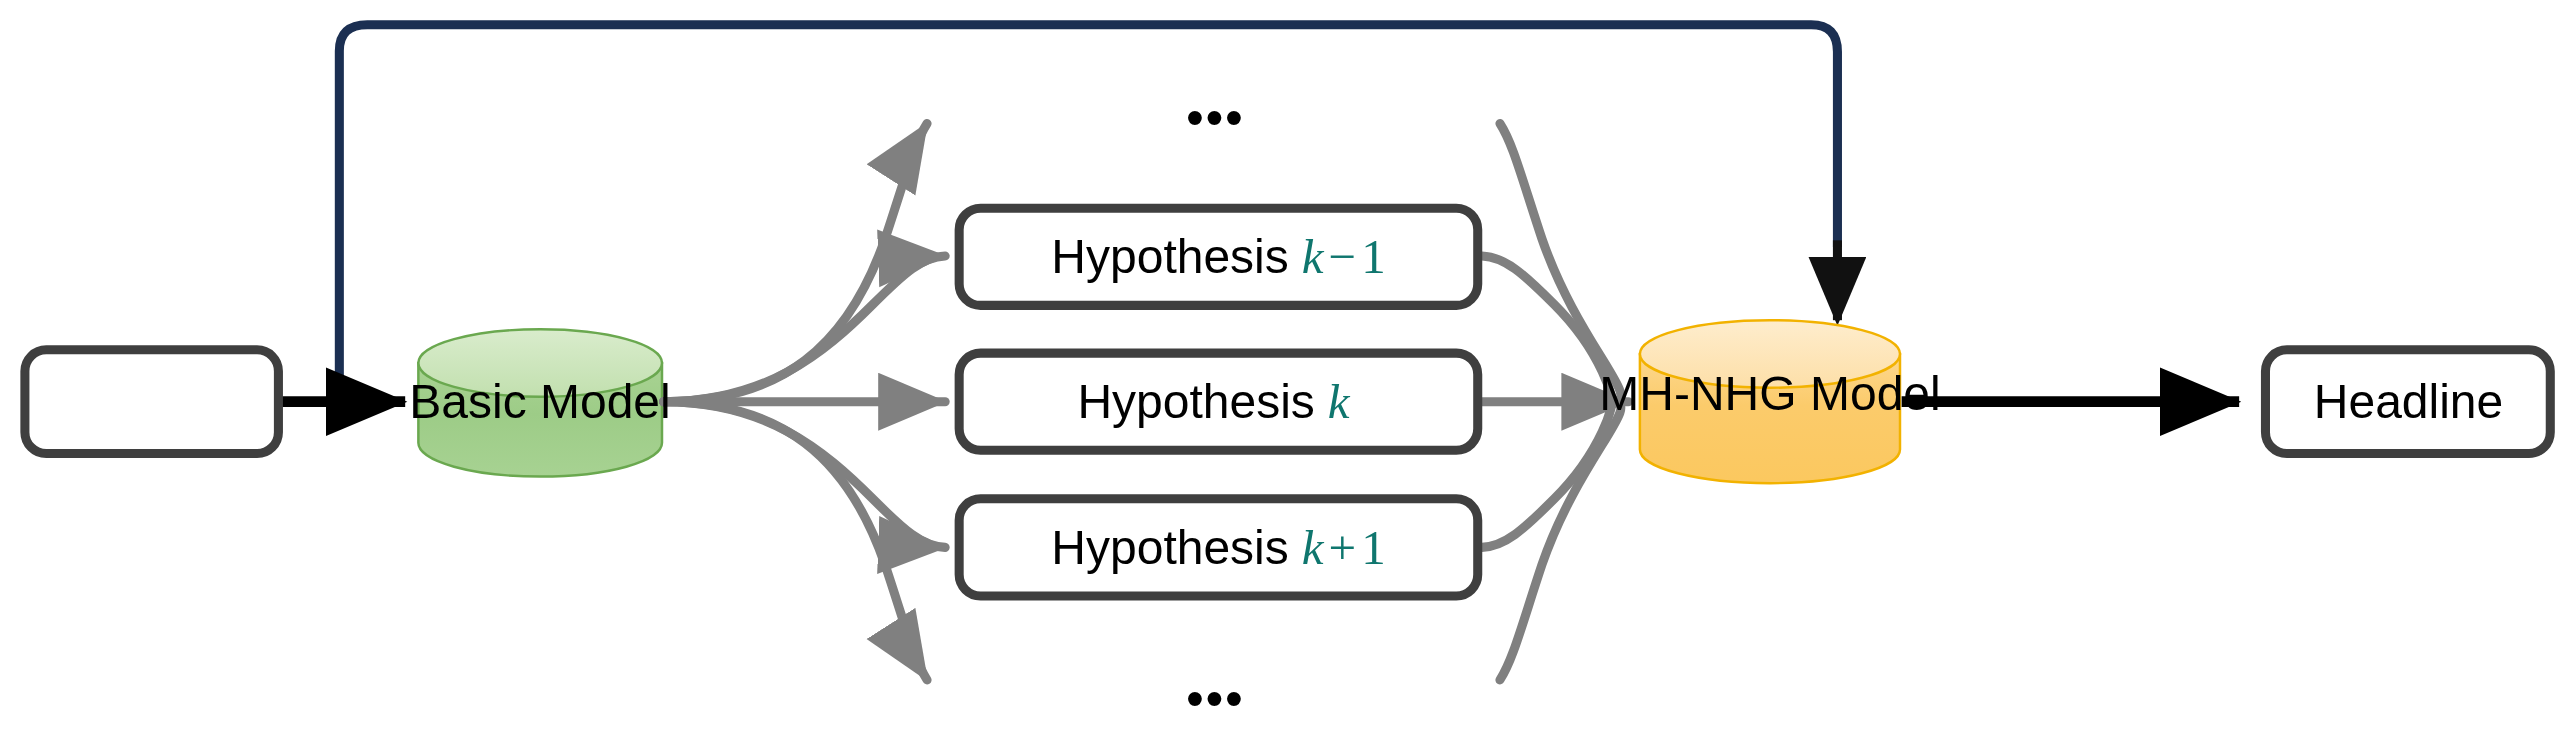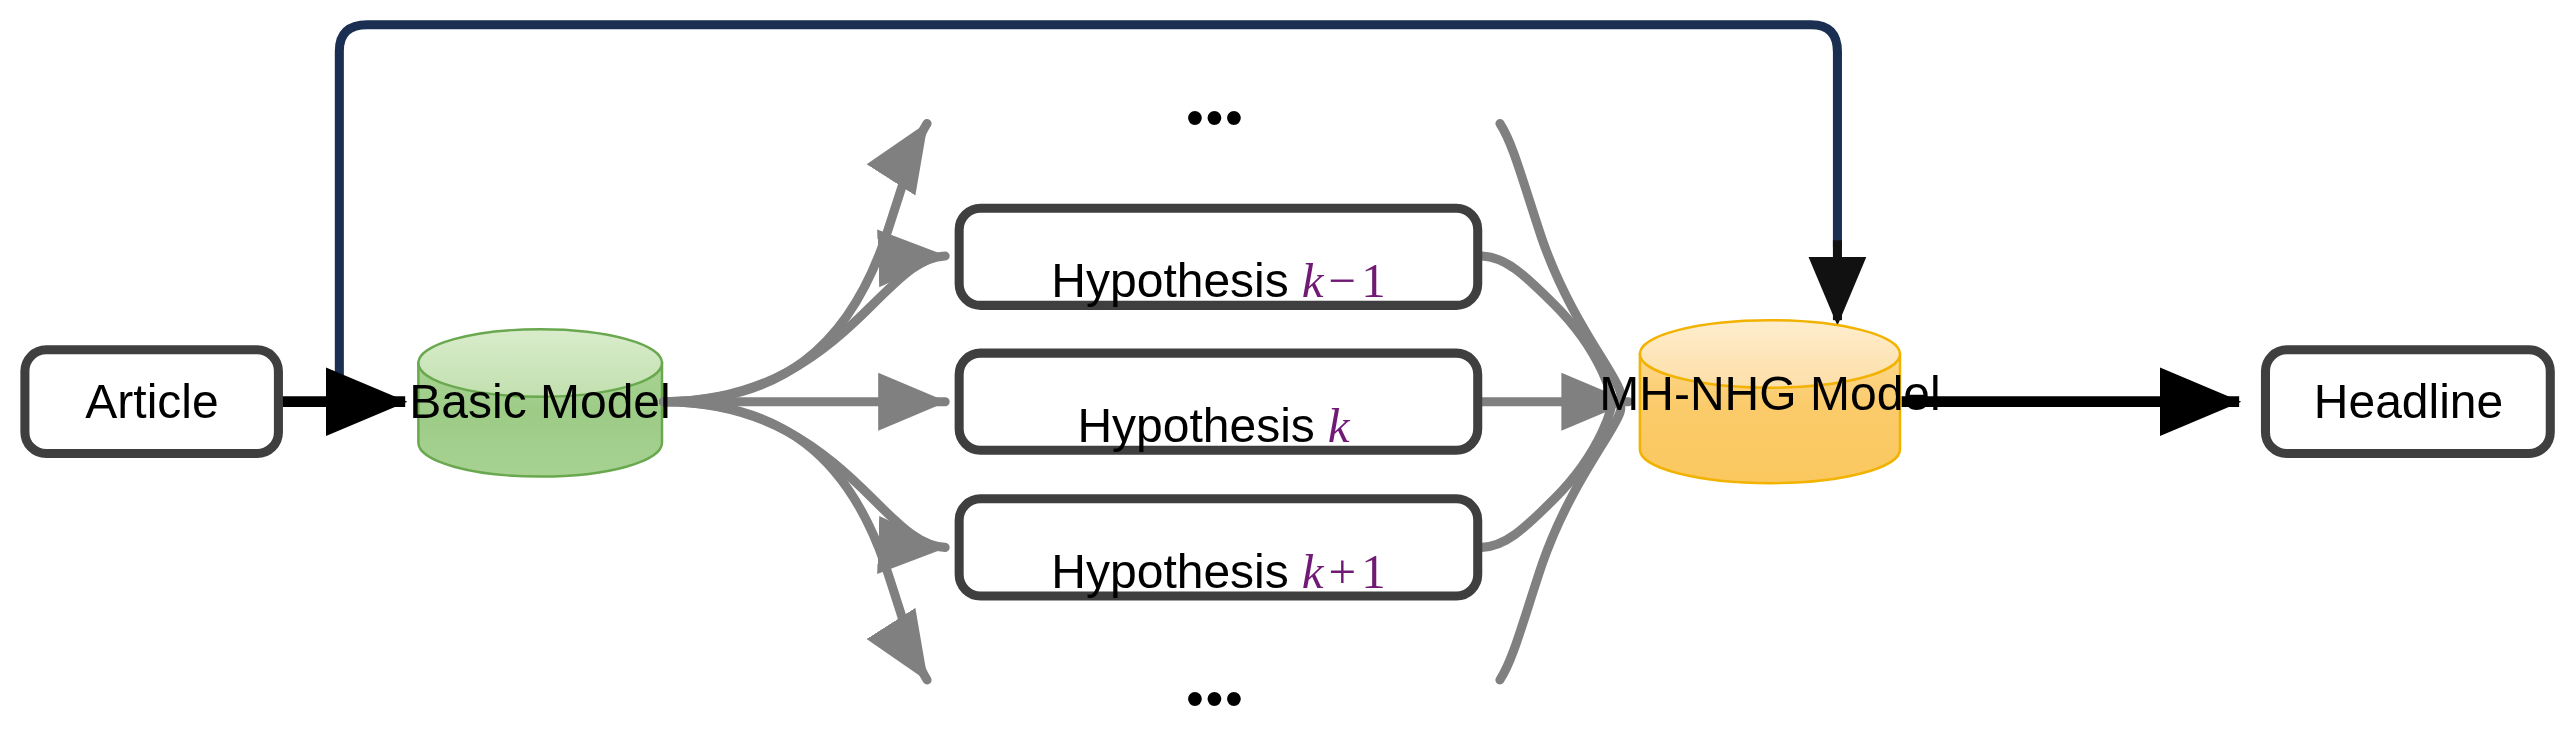--- a/index.html
+++ b/index.html
@@ -38,27 +38,26 @@
     line-height: 1;
   }
   .rect-node-text {
     font-size: 48px;
   }
   .cyl-node-text {
     font-size: 48px;
   }
   .hyp-node-text {
     font-size: 48px;
-    align-items: flex-end;
   }
   
   .math {
     font-family: "Liberation Serif", serif;
     font-style: italic;
-    color: #701a75;
+    color: #0f766e;
     font-size: 49px;
     margin-left: 13px;
   }
   .math .op {
     font-style: normal;
     padding: 0 5px;
   }
   .math .num {
     font-style: normal;
   }
@@ -163,21 +162,20 @@
 
     <g fill="#ffffff" stroke="#3f3f3f" stroke-width="11">
       <rect x="30" y="425" width="308" height="126" rx="26" ry="26"></rect>
       <rect x="1165" y="253" width="630" height="118" rx="26" ry="26"></rect>
       <rect x="1165" y="429" width="630" height="118" rx="26" ry="26"></rect>
       <rect x="1165" y="606" width="630" height="118" rx="26" ry="26"></rect>
       <rect x="2752" y="425" width="346" height="126" rx="26" ry="26"></rect>
     </g>
   </svg>
 
-  <div class="node-label rect-node-text" style="left:25px; top:350px; width:254px; height:104px;">Article</div>
 
   <div class="node-label cyl-node-text" style="left:418px; top:354px; width:244px; height:95px;">Basic Model</div>
 
   <div class="node-label hyp-node-text" style="left:959px; top:208px; width:519px; height:97px;">
     <span>Hypothesis</span>
     <span class="math">
       <span>k</span><span class="op">−</span><span class="num">1</span>
     </span>
   </div>
 

